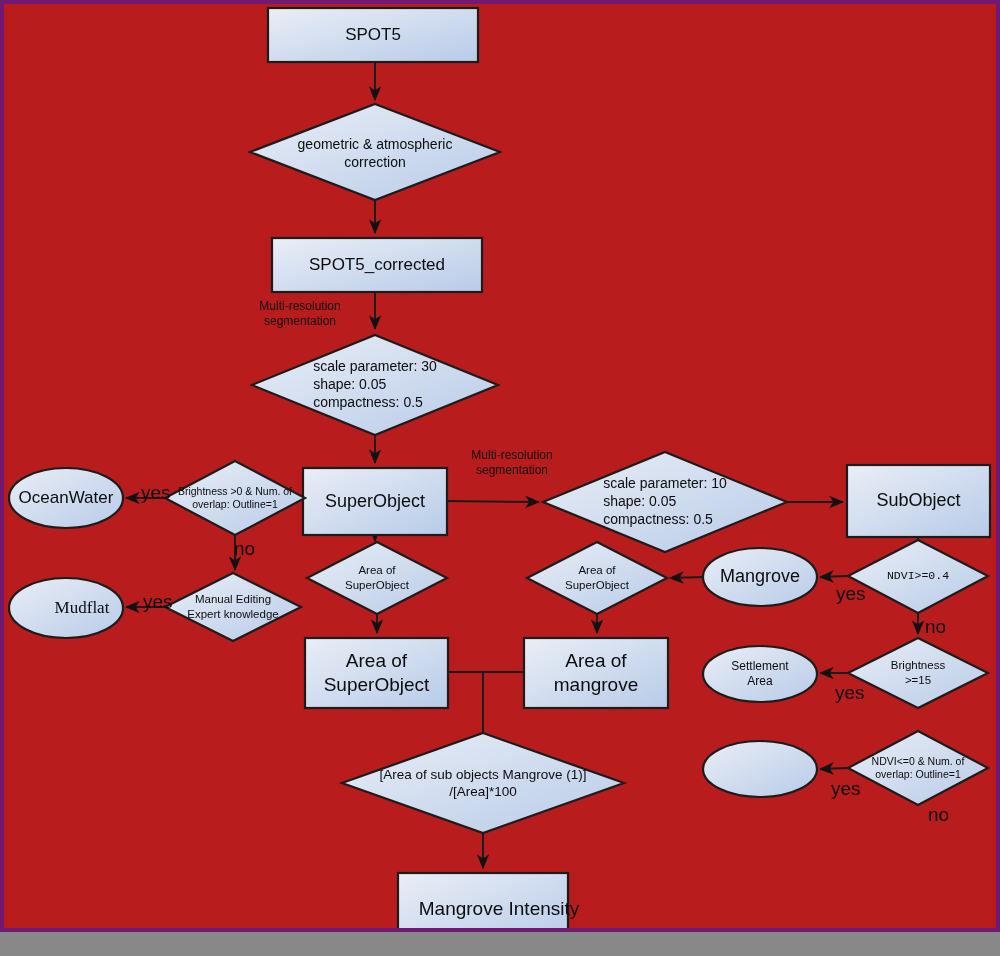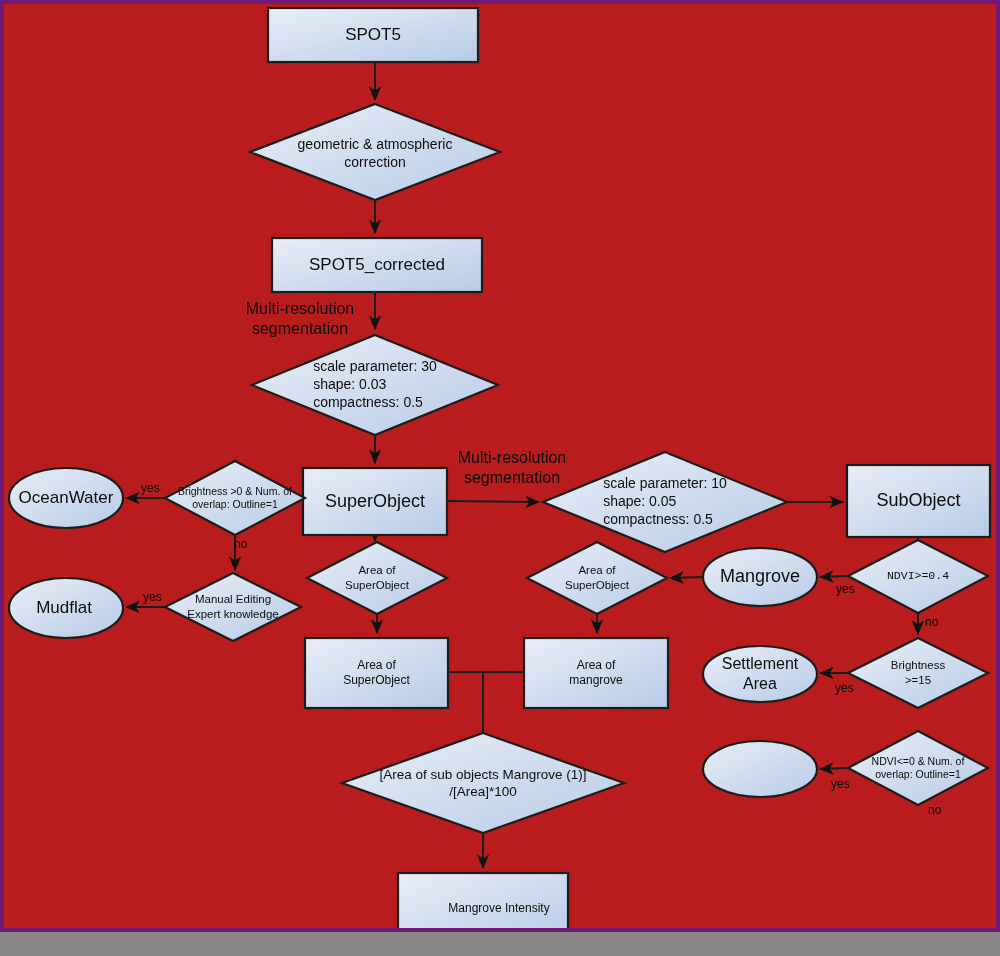--- a/index.html
+++ b/index.html
@@ -10,22 +10,22 @@
   }
   #shapes{position:absolute;left:-4px;top:-4px;}
   .lbl{
     position:absolute;display:flex;align-items:center;justify-content:center;
     text-align:center;white-space:pre-line;line-height:1.28;pointer-events:none;
   }
   .lbl .inner{display:block;}
   .left-text{text-align:left;}
   .f18{font-size:18px;}
   .f17{font-size:17px;}
-  .f16{font-size:16px;}
-  .f15{font-size:12px;}
+  .f16{font-size:12px;}
+  .f15{font-size:19px;}
   .f14{font-size:14px;}
   .f13{font-size:13.5px;}
   .f11{font-size:11.5px;}
   .f10{font-size:10.5px;}
   .edge{position:absolute;white-space:pre-line;line-height:1.25;pointer-events:none;}
 </style>
 </head>
 <body>
 
 <div id="stage">
@@ -90,29 +90,29 @@
       <polygon points="483,733 624,783 483,833 342,783"></polygon>
       <rect x="398" y="873" width="170" height="72"></rect>
     </g>
   </svg>
 
   <div class="lbl f17" style="left:264px;top:4px;width:210px;height:54px;">SPOT5</div>
   <div class="lbl f14" style="left:256px;top:108px;width:230px;height:84px;">geometric &amp; atmospheric
 correction</div>
   <div class="lbl f17" style="left:268px;top:234px;width:210px;height:54px;">SPOT5_corrected</div>
   <div class="lbl f14 left-text" style="left:248px;top:331px;width:246px;height:100px;"><span class="inner">scale parameter: 30
-shape: 0.03
+shape: 0.05
 compactness: 0.5</span></div>
   <div class="lbl f18" style="left:299px;top:464px;width:144px;height:67px;">SuperObject</div>
   <div class="lbl f10" style="left:166px;top:458px;width:130px;height:72px;">Brightness &gt;0 &amp; Num. of
 overlap: Outline=1</div>
   <div class="lbl f17" style="left:6px;top:464px;width:112px;height:60px;">OceanWater</div>
   <div class="lbl f11" style="left:163px;top:569px;width:132px;height:68px;">Manual Editing
 Expert knowledge</div>
-  <div class="lbl f17" style="left:4px;top:574px;width:112px;height:60px;">Mudflat</div>
+  <div class="lbl f17" style="left:22px;top:574px;width:112px;height:60px;font-family:Liberation Serif, serif;">Mudflat</div>
   <div class="lbl f14 left-text" style="left:539px;top:448px;width:244px;height:100px;"><span class="inner">scale parameter: 10
 shape: 0.05
 compactness: 0.5</span></div>
   <div class="lbl f18" style="left:843px;top:461px;width:143px;height:72px;">SubObject</div>
   <div class="lbl f11" style="left:849px;top:536px;width:130px;height:72px;font-family:Liberation Mono, monospace;">NDVI&gt;=0.4</div>
   <div class="lbl f18" style="left:699px;top:544px;width:114px;height:58px;">Mangrove</div>
   <div class="lbl f11" style="left:306px;top:538px;width:134px;height:72px;">Area of
 SuperObject</div>
   <div class="lbl f11" style="left:526px;top:538px;width:134px;height:72px;">Area of
 SuperObject</div>

